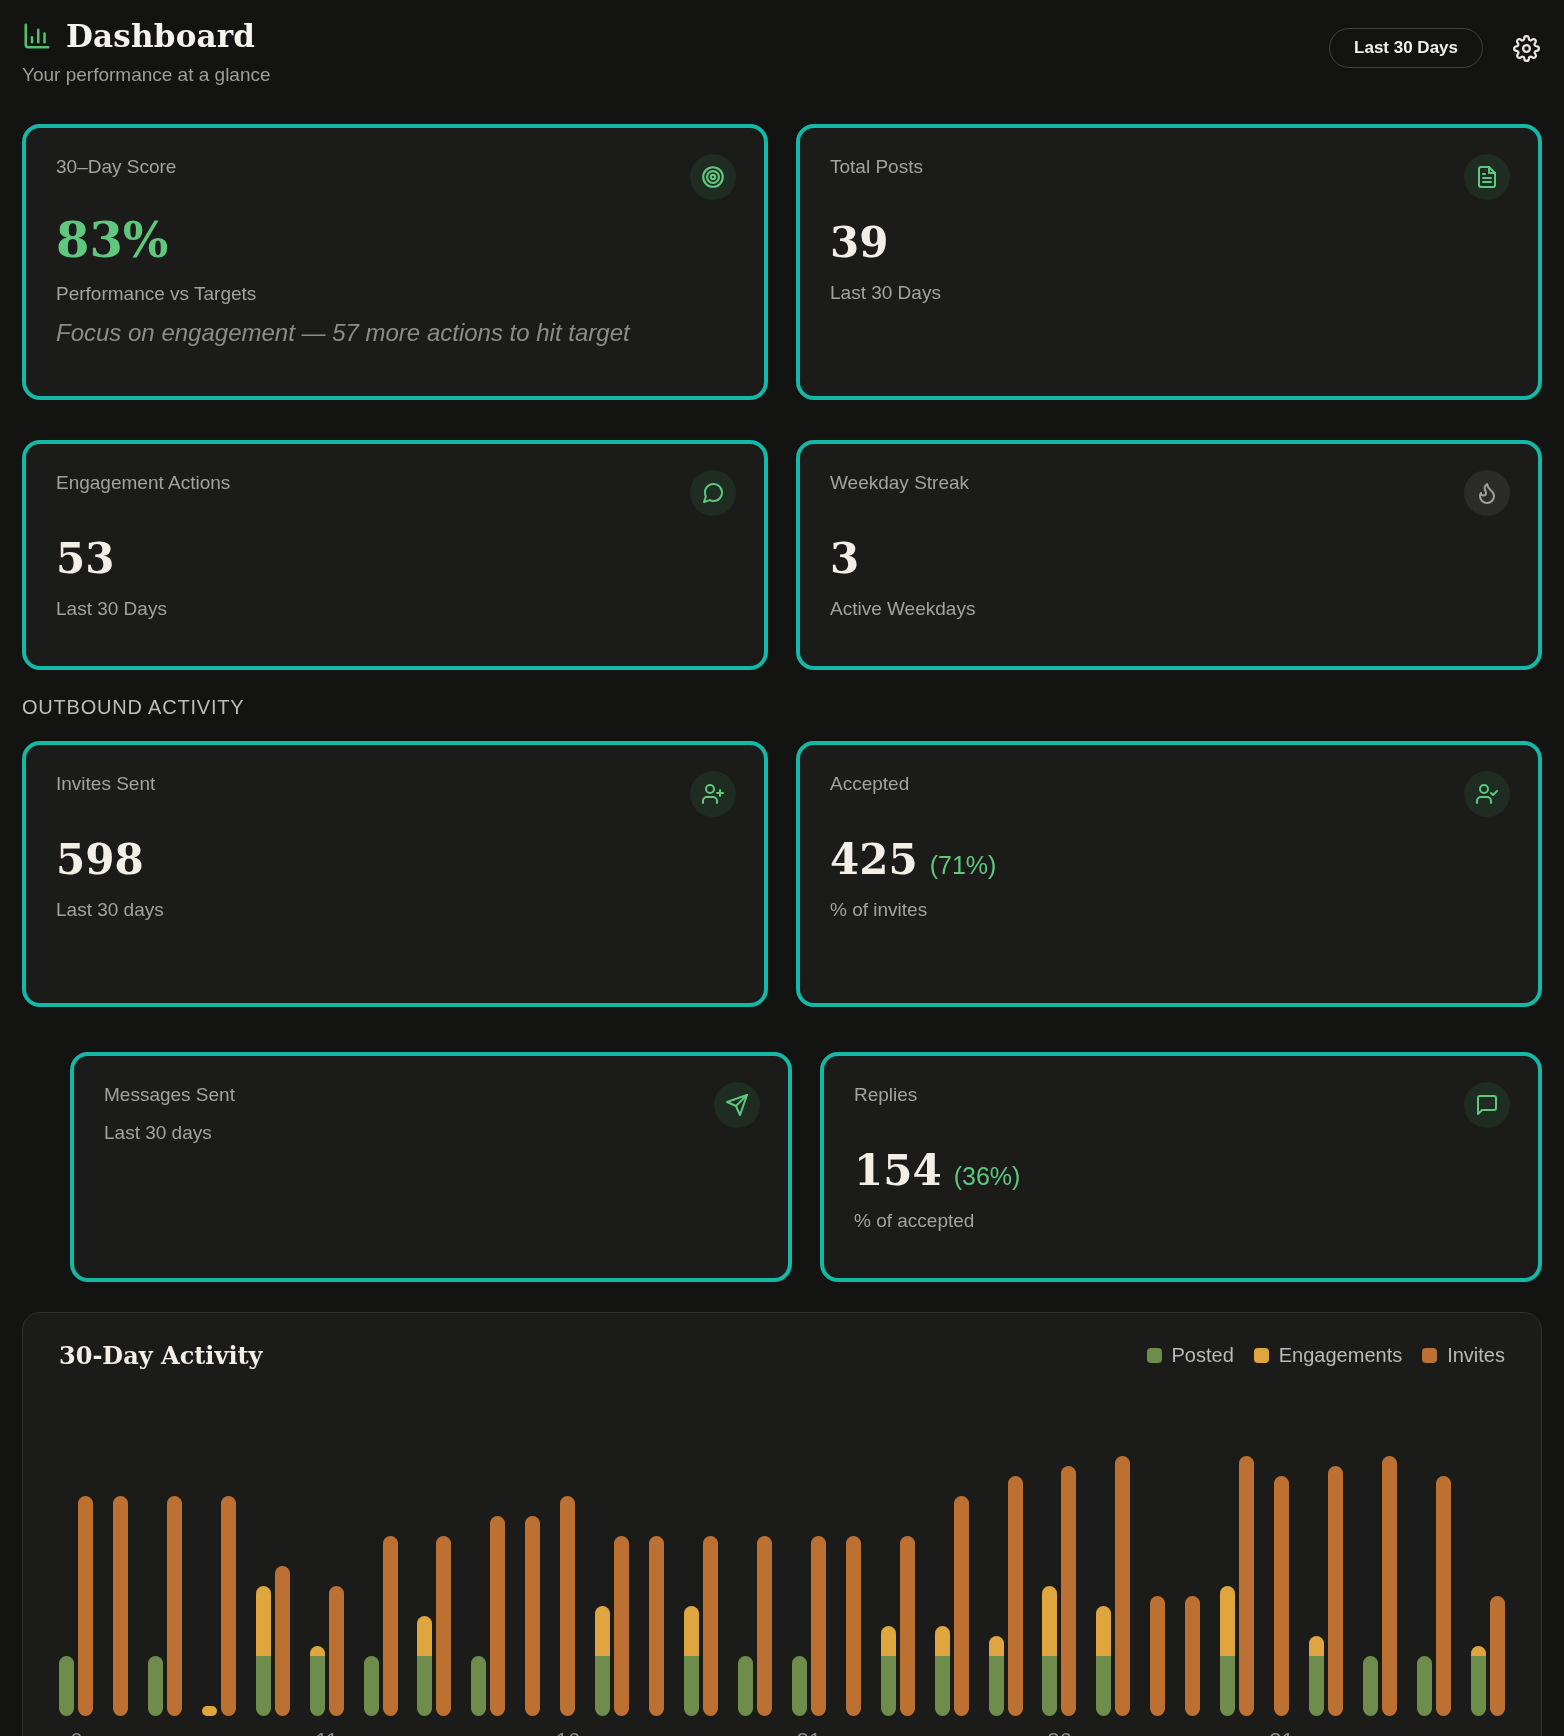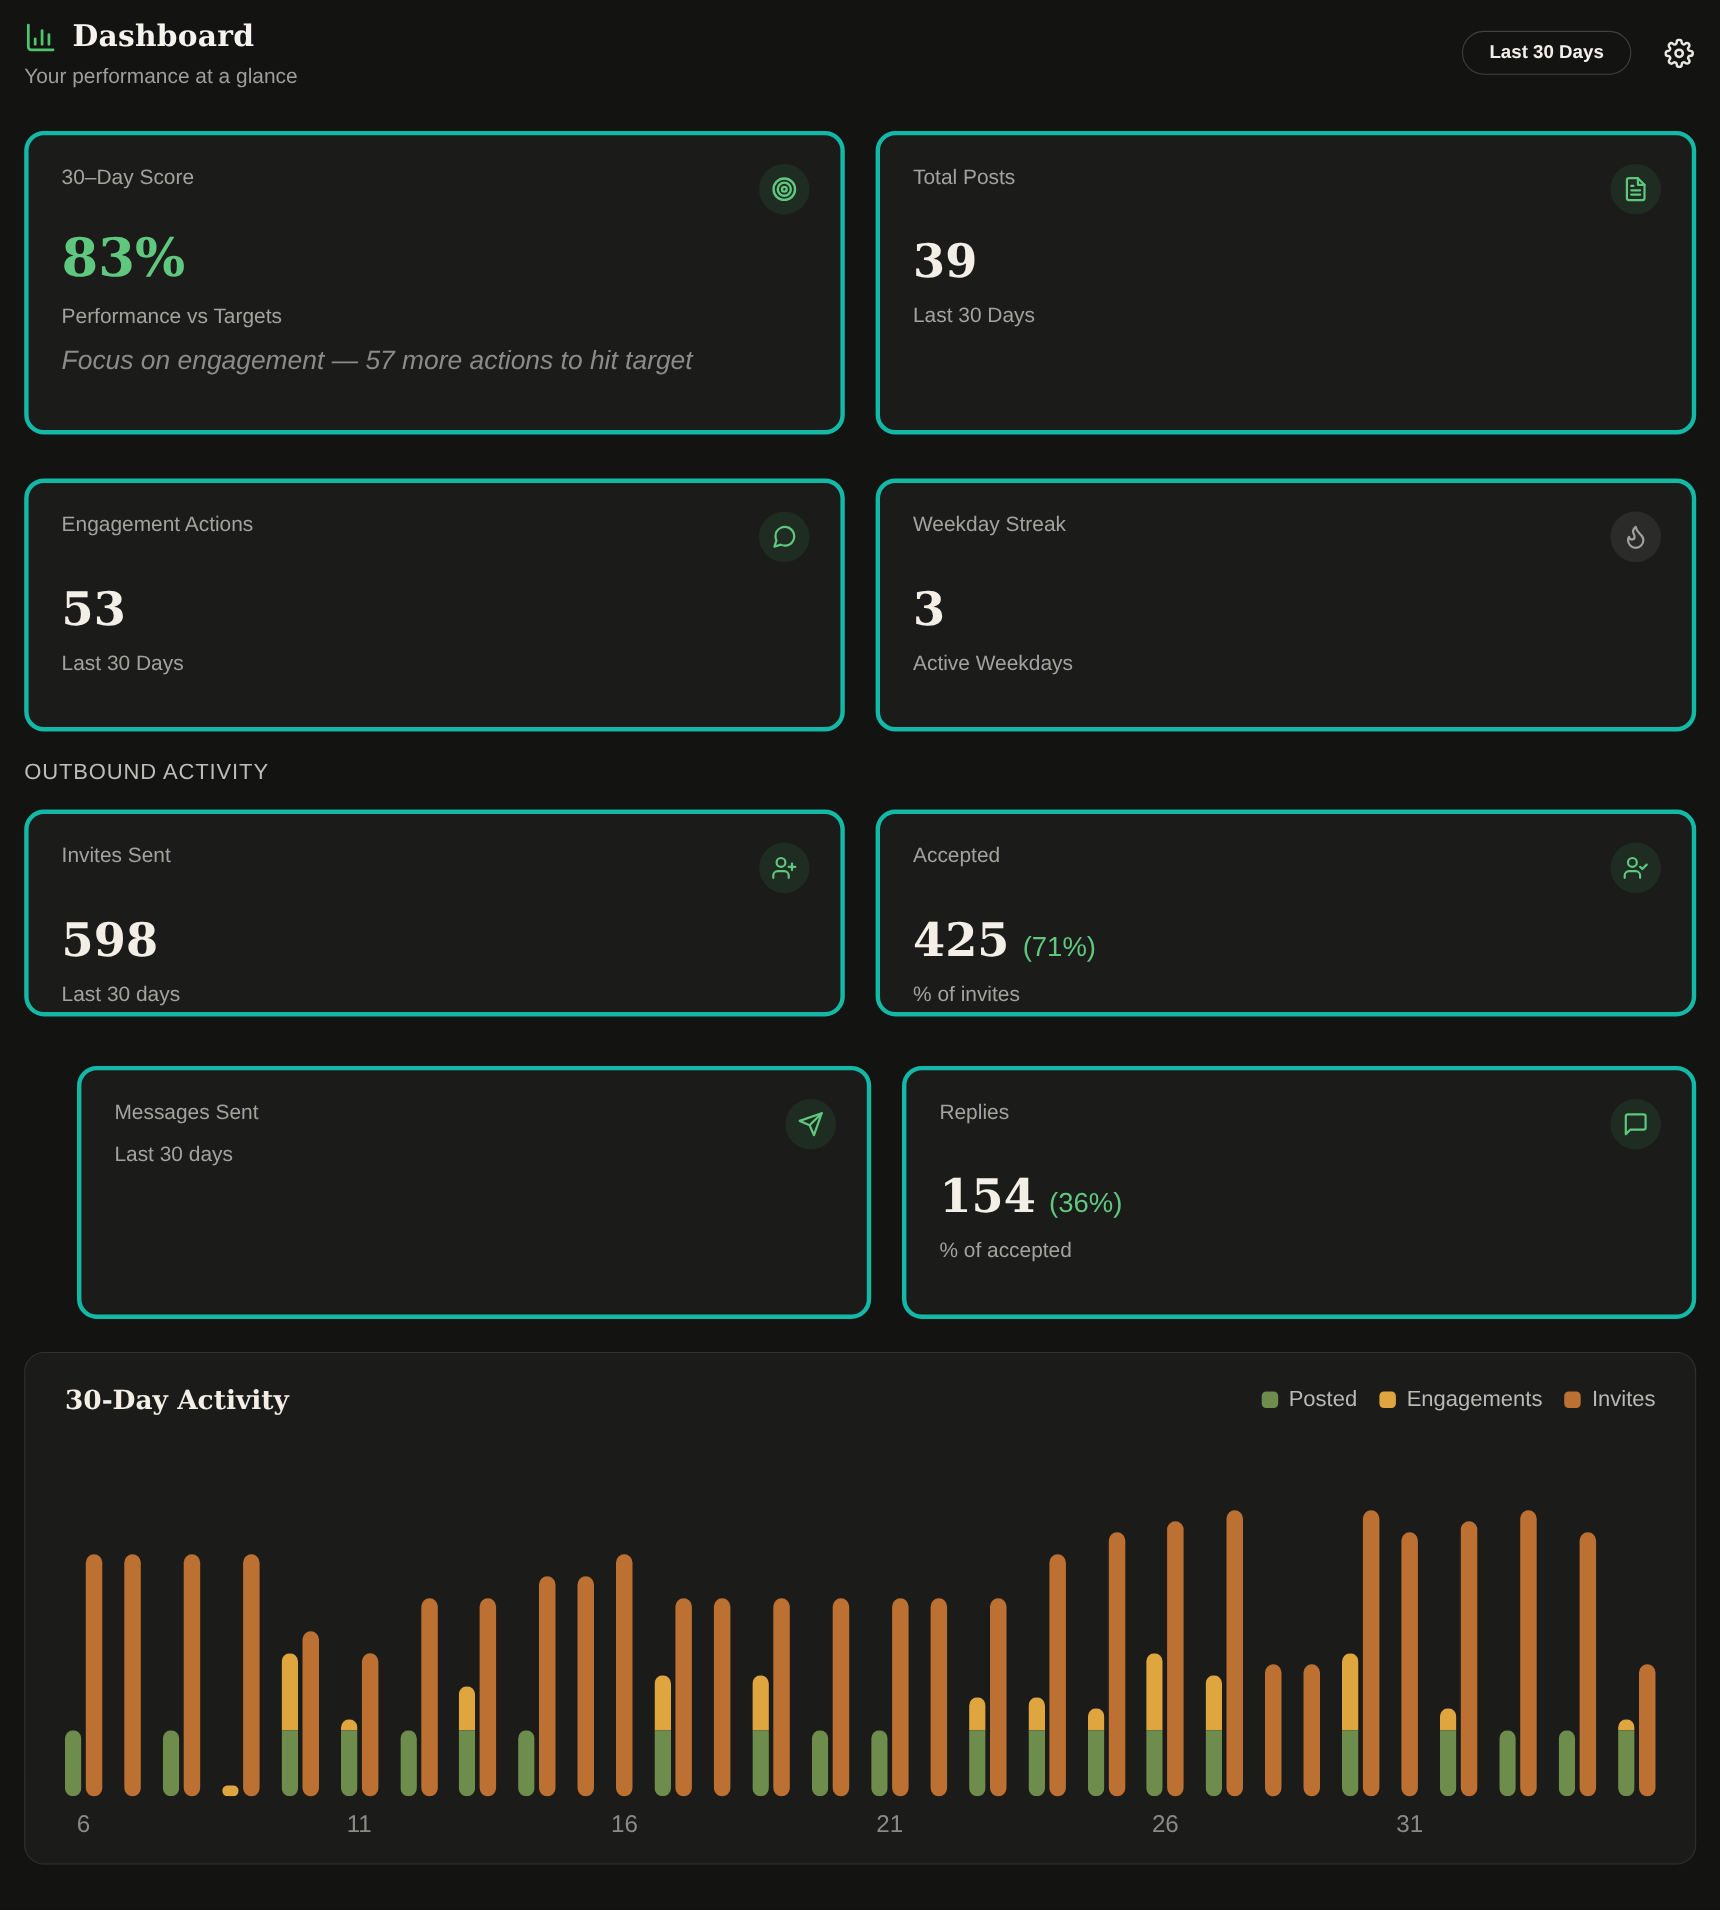--- a/index.html
+++ b/index.html
@@ -9,41 +9,41 @@
     font-family:"Liberation Sans", sans-serif;
     color:#e8e6e0;
   }
   .page { padding:18px 22px 30px 22px; }
 
   
   .header { display:flex; justify-content:space-between; align-items:flex-start; margin-bottom:38px; }
   .title-row { display:flex; align-items:center; gap:14px; }
   .app-title {
     font-family:"DejaVu Serif","Liberation Serif",serif;
-    font-weight:700; font-size:27px; color:#f5f3ee; letter-spacing:.2px;
+    font-weight:700; font-size:31px; color:#f5f3ee; letter-spacing:.2px;
   }
   .subtitle { margin-top:10px; font-size:19px; color:#9d9d9a; }
   .header-right { display:flex; align-items:center; gap:28px; margin-top:10px; }
   .pill {
     border:1px solid #414140; border-radius:999px; background:transparent;
     color:#f1efe9; font-size:17px; font-weight:700; padding:9px 24px;
     font-family:"Liberation Sans",sans-serif; cursor:pointer;
   }
   .gear-btn { background:none; border:none; cursor:pointer; display:flex; padding:2px; }
 
   
   .grid2 { display:grid; grid-template-columns:1fr 1fr; column-gap:28px; }
   .row-gap1 { row-gap:20px; }
   .card {
     position:relative; background:#1b1b1a; border:4px solid #14b8a6;
     border-radius:18px; padding:28px 30px;
   }
   .card.h1 { height:276px; }
   .card.h2 { height:230px;margin-top:20px; }
-  .card.h3 { height:188px; }
+  .card.h3 { height:266px; }
   .card-label { font-size:19px; color:#a2a29e; }
   .card-value {
     font-family:"DejaVu Serif","Liberation Serif",serif; font-weight:700;
     font-size:42px; color:#f3efe7; margin-top:42px; line-height:1.1;
   }
   .card-value.big-green { font-size:48px; color:#5fc87e; margin-top:36px; }
   .value-line { display:flex; align-items:baseline; gap:12px; }
   .pct { font-size:25px; color:#5fc87e; font-family:"Liberation Sans",sans-serif; font-weight:400; }
   .card-sub { font-size:19px; color:#a2a29e; margin-top:16px; }
   .card-hint { font-size:24px; color:#8b8b88; font-style:italic; margin-top:14px; }

